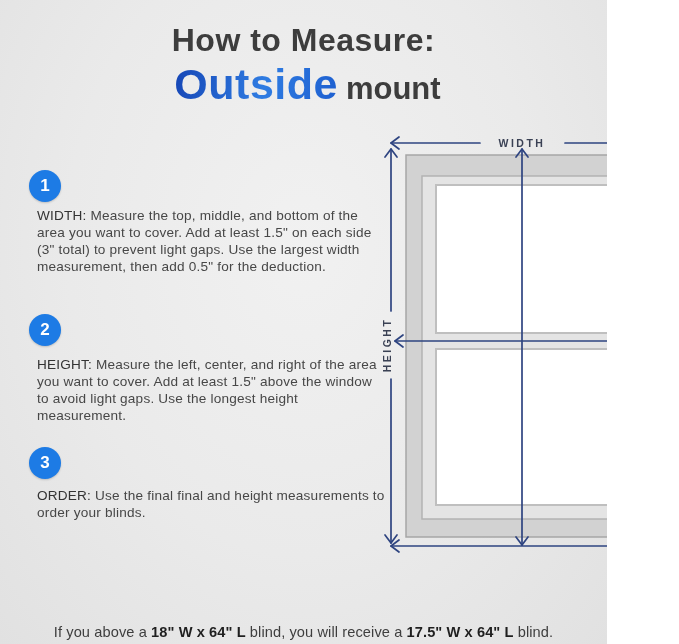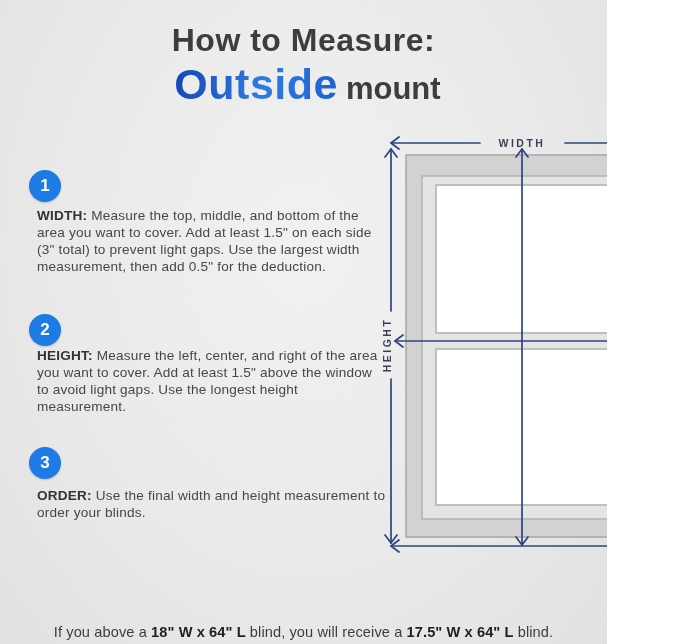--- a/index.html
+++ b/index.html
@@ -26,25 +26,25 @@
   .step-circle{
     position:absolute;width:32px;height:32px;border-radius:50%;
     background:#1d7be5;color:#ffffff;font-size:17px;font-weight:700;
     display:flex;align-items:center;justify-content:center;
     box-shadow:0 1px 2px rgba(0,0,0,.18);
   }
   .step-text{
     position:absolute;left:37px;width:350px;margin:0;
     font-size:13.6px;line-height:1.26;letter-spacing:.2px;color:#474747;
   }
-  .step-label{font-weight:700;color:#333333;}
+  .step-label{font-weight:400;color:#333333;}
   #c1{left:29px;top:170px;}
   #t1{top:207px;}
   #c2{left:29px;top:314px;}
-  #t2{top:347px;}
+  #t2{top:356px;}
   #c3{left:29px;top:447px;}
   #t3{top:487px;}
   
   .diagram{position:absolute;left:379px;top:128px;}
   
   .example-block{position:absolute;left:0;bottom:4px;width:100%;text-align:center;}
   .example-heading{font-size:16px;font-weight:800;letter-spacing:1px;color:#1b2f7e;margin:0 0 3px 0;}
   .example-text{font-size:14.6px;color:#3e3e3e;margin:0;letter-spacing:.1px;}
   .example-bold{font-weight:700;color:#1f1f1f;}
 </style>
@@ -60,21 +60,21 @@
     </div>
   </div>
 
   <div class="step-circle" id="c1">1</div>
   <p class="step-text" id="t1"><span class="step-label">WIDTH:</span><span> Measure the top, middle, and bottom of the area you want to cover. Add at least 1.5" on each side (3" total) to prevent light gaps. Use the largest width measurement, then add 0.5" for the deduction.</span></p>
 
   <div class="step-circle" id="c2">2</div>
   <p class="step-text" id="t2"><span class="step-label">HEIGHT:</span><span> Measure the left, center, and right of the area you want to cover. Add at least 1.5" above the window to avoid light gaps. Use the longest height measurement.</span></p>
 
   <div class="step-circle" id="c3">3</div>
-  <p class="step-text" id="t3"><span class="step-label">ORDER:</span><span> Use the final width and height measurement to order your blinds.</span></p>
+  <p class="step-text" id="t3"><span class="step-label">ORDER:</span><span> Use the final final and height measurements to order your blinds.</span></p>
 
   <svg class="diagram" width="296" height="436" viewBox="0 0 296 436" xmlns="http://www.w3.org/2000/svg">
 
     <rect x="27" y="27" width="235" height="382" fill="#d2d2d2" stroke="#a6a6a6" stroke-width="1.5"></rect>
     <rect x="43" y="48" width="203" height="343" fill="#e4e4e4" stroke="#b3b3b3" stroke-width="1.5"></rect>
     <rect x="57" y="57" width="176" height="148" fill="#ffffff" stroke="#bfbfbf" stroke-width="2"></rect>
     <rect x="57" y="221" width="176" height="156" fill="#ffffff" stroke="#bfbfbf" stroke-width="2"></rect>
 
     <g stroke="#2e4480" stroke-width="1.7" fill="none" stroke-linecap="round" stroke-linejoin="round">
 

